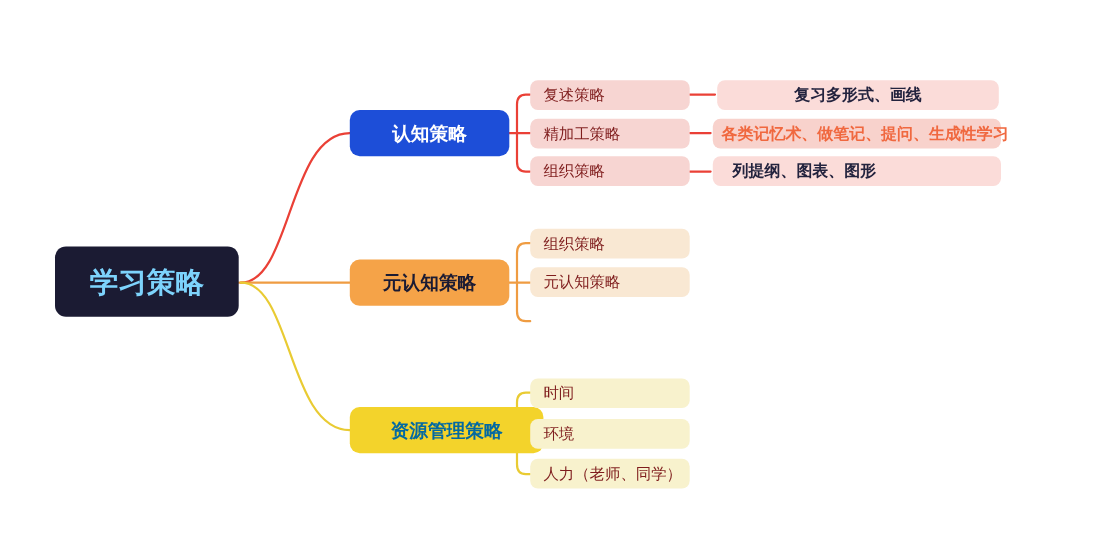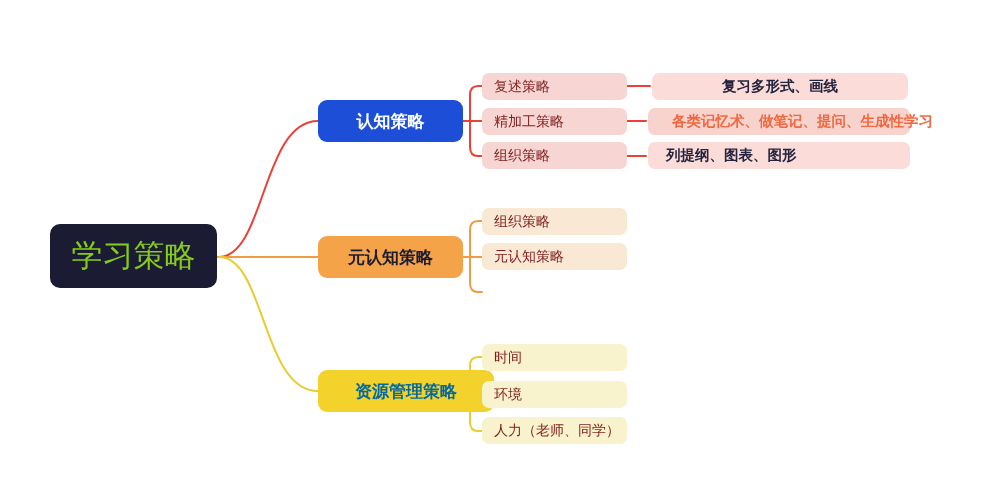--- a/index.html
+++ b/index.html
@@ -14,21 +14,21 @@
   .connectors path{fill:none;stroke-width:2;stroke-linecap:round;}
   .node{
     position:absolute;
     box-sizing:border-box;
     display:flex;align-items:center;
     white-space:nowrap;
   }
   .root{
     left:50px;top:224px;width:167px;height:64px;
     background:#1b1b33;border-radius:10px;
-    color:#84cc16;font-size:31px;font-weight:normal;
+    color:#7dd3fc;font-size:26px;font-weight:bold;
     justify-content:center;
   }
   .branch{
     width:145px;height:42px;border-radius:9px;
     font-size:17px;font-weight:bold;justify-content:center;
   }
   .branch-cognitive{left:318px;top:100px;background:#1d4ed8;color:#ffffff;}
   .branch-meta{left:318px;top:236px;background:#f5a348;color:#1b1b33;}
   .branch-resource{left:318px;top:370px;width:176px;background:#f3d32b;color:#0369a1;}
   .child{
@@ -37,21 +37,21 @@
     padding-left:12px;
   }
   .child-pink{background:#f7d5d2;}
   .child-cream{background:#f9e8d3;}
   .child-yellow{background:#f8f2cd;}
   .leaf{
     height:27px;border-radius:7px;
     font-size:14.5px;font-weight:700;color:#23233e;
   }
   .leaf-1{left:652px;top:73px;width:256px;background:#fbdcd9;justify-content:center;}
-  .leaf-2{left:648px;top:108px;width:262px;background:#f8d2cc;color:#f0683f;padding-left:24px;}
+  .leaf-2{left:648px;top:108px;width:262px;background:#f8d2cc;color:#f0683f;padding-left:8px;}
   .leaf-3{left:648px;top:142px;width:262px;background:#fbdcd9;padding-left:18px;}
 </style>
 </head>
 <body>
 
 <div class="canvas">
 
   <svg class="connectors" viewBox="0 0 994 500">
 
     <path d="M219 257 C265 257 262 121 318 121" stroke="#ea4036"></path>

